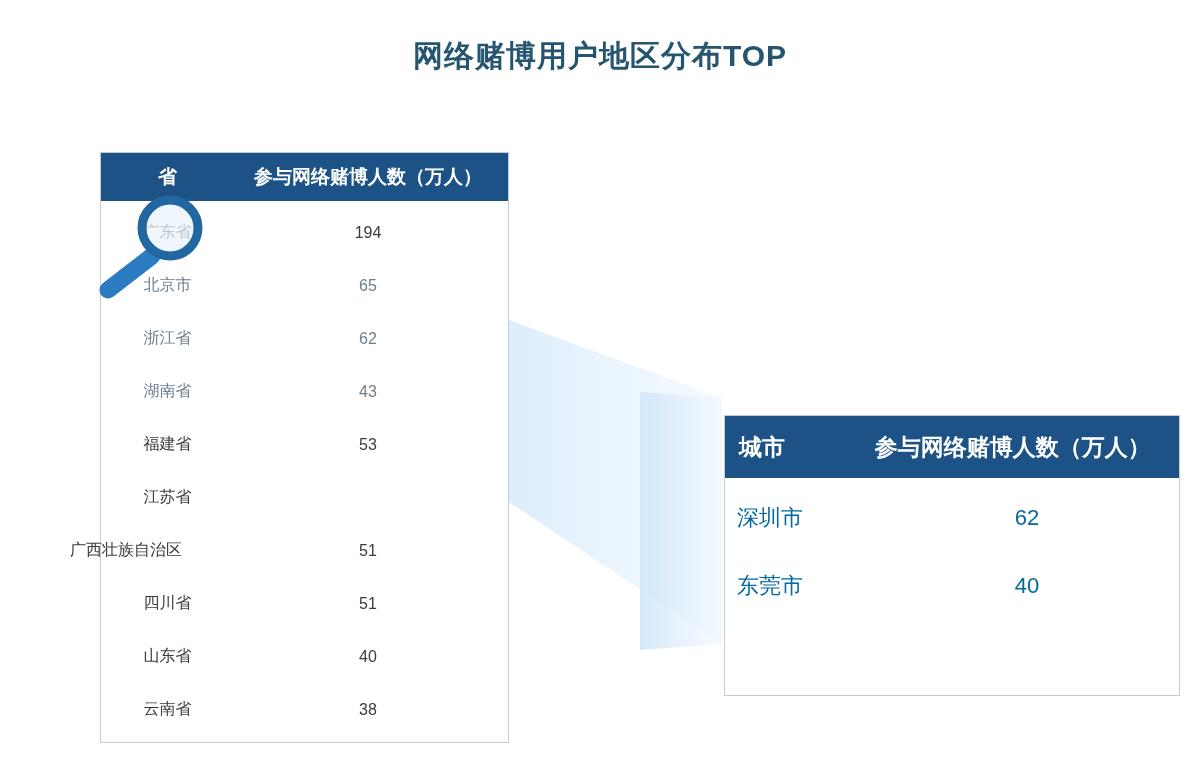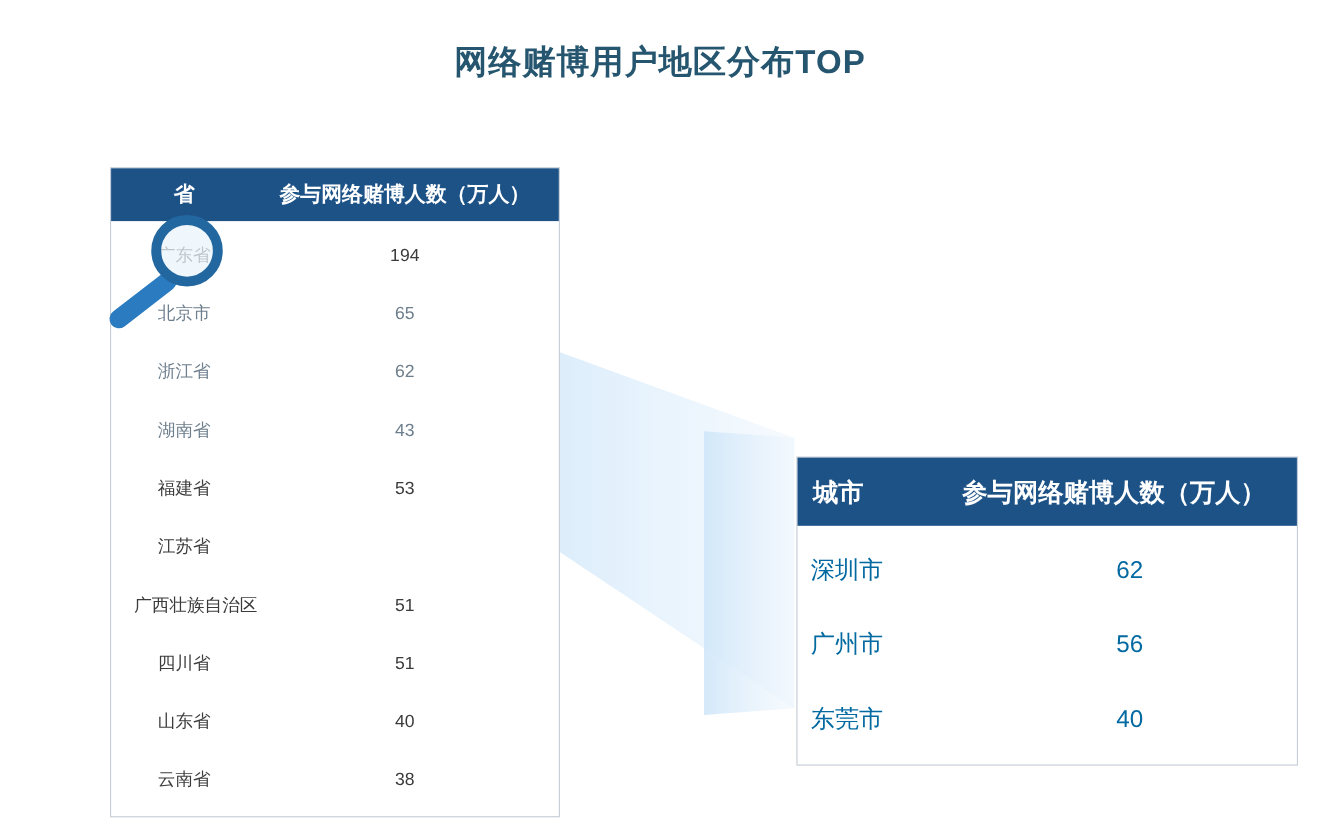--- a/index.html
+++ b/index.html
@@ -104,21 +104,21 @@
     text-align: center;
     padding-right: 6px;
   }
   
   #province-table .table-row.dim .cell-name,
   #province-table .table-row.dim .cell-value {
     color: #6d7e8d;
   }
   #province-table .table-row.wide .cell-name {
     width: 133px;
-    text-align: right;
+    text-align: left;
     margin-left: -31px;
     width: 164px;
   }
 
   
   #city-table {
     left: 724px;
     top: 415px;
     width: 456px;
     height: 281px;
@@ -262,24 +262,20 @@
     <div class="cell-name">城市</div>
     <div class="cell-value">参与网络赌博人数（万人）</div>
   </div>
   <div class="table-body">
 
     <div class="table-row">
       <div class="cell-name">深圳市</div>
       <div class="cell-value">62</div>
     </div>
 
-    <div class="table-row">
-      <div class="cell-name">广州市</div>
-      <div class="cell-value">56</div>
-    </div>
 
     <div class="table-row">
       <div class="cell-name">东莞市</div>
       <div class="cell-value">40</div>
     </div>
 
   </div>
 </div>
 
 </body></html>

